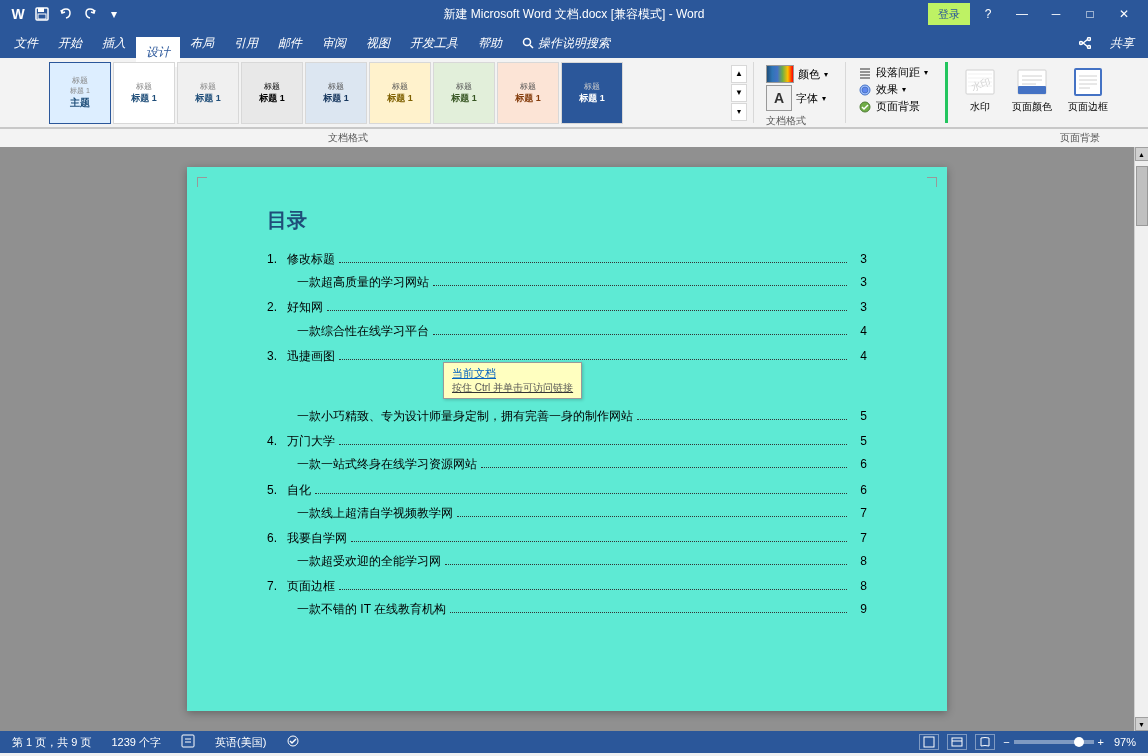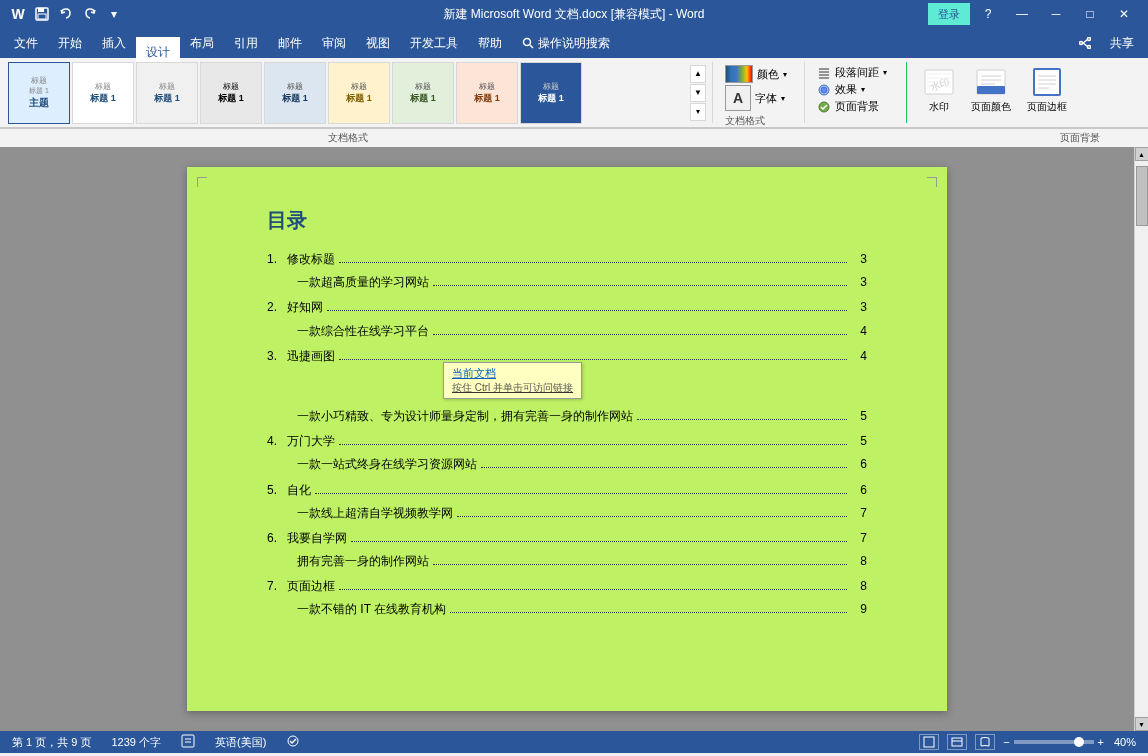--- a/index.html
+++ b/index.html
@@ -40,36 +40,37 @@
       color: white; font-size: 12px; cursor: pointer;
     }
     .window-btn {
       width: 32px; height: 28px;
       display: flex; align-items: center; justify-content: center;
       color: white; font-size: 12px; cursor: pointer;
     }
 
     
     .login-btn {
-      background: #5eead4;
+      background: #bef264;
       color: #2b579a;
       border: none;
       padding: 2px 10px;
       font-size: 11px;
       cursor: pointer;
       height: 22px;
     }
 
     
     .menu-bar {
       background: #2b579a;
       height: 30px;
       display: flex;
       align-items: center;
       padding: 0 4px;
+      font-style: italic;
     }
     .menu-item {
       color: white;
       padding: 4px 10px;
       font-size: 12px;
       cursor: pointer;
       height: 30px;
       display: flex;
       align-items: center;
     }
@@ -90,20 +91,21 @@
       display: flex;
       align-items: center;
       border-right: 1px solid #d8d8d8;
       padding-right: 6px;
     }
     .style-items {
       display: flex;
       flex-wrap: wrap;
       width: 680px;
       gap: 2px;
+      margin-left: 41px;
     }
     .style-item {
       width: 75px;
       height: 60px;
       border: 1px solid #d8d8d8;
       background: white;
       cursor: pointer;
       display: flex;
       flex-direction: column;
       align-items: center;
@@ -169,21 +171,21 @@
       display: flex;
       align-items: center;
       border-top: 1px solid #c8c8c8;
       padding: 2px 8px;
       background: #f3f3f3;
       font-size: 10px;
       color: #555;
       gap: 40px;
     }
     .page {
-      background: #bef264;
+      background: #5eead4;
       width: 760px;
       min-height: 520px;
       box-shadow: 0 2px 8px rgba(0,0,0,0.3);
       padding: 40px 80px;
       position: relative;
     }
 
     
     .toc-title {
       color: #1f4e79;
@@ -457,21 +459,21 @@
         <span style="font-size:8px;">▾</span>
       </div>
       <div class="ribbon-row">
         <div class="font-box">A</div>
         <span>字体</span>
         <span style="font-size:8px;">▾</span>
       </div>
       <div style="font-size:10px; color:#555; padding-left:2px; margin-top: 2px;">文档格式</div>
     </div>
 
-    <div style="display:flex; flex-direction:column; padding: 2px 8px; border-right: 1px solid #22c55e; min-width:100px;">
+    <div style="display:flex; flex-direction:column; padding: 2px 8px; border-right: 3px solid #22c55e; min-width:100px;">
       <div class="ribbon-row">
         <svg width="14" height="14" viewBox="0 0 14 14" fill="none">
             <line x1="2" y1="3" x2="12" y2="3" stroke="#333" stroke-width="1"></line>
             <line x1="2" y1="6" x2="12" y2="6" stroke="#333" stroke-width="1"></line>
             <line x1="2" y1="9" x2="12" y2="9" stroke="#333" stroke-width="1"></line>
             <line x1="2" y1="12" x2="12" y2="12" stroke="#333" stroke-width="1"></line>
           </svg>
         <span>段落间距</span>
         <span style="font-size:8px;">▾</span>
       </div>
@@ -621,21 +623,21 @@
         </div>
         
         <div class="toc-entry h1">
           <span class="toc-num">6.</span>
           <span class="toc-text">我要自学网</span>
           <span class="toc-dots"></span>
           <span class="toc-page">7</span>
         </div>
         
         <div class="toc-entry h2">
-          <span class="toc-text">拥有完善一身的制作网站</span>
+          <span class="toc-text">一款超受欢迎的全能学习网</span>
           <span class="toc-dots"></span>
           <span class="toc-page">8</span>
         </div>
         
         <div class="toc-entry h1">
           <span class="toc-num">7.</span>
           <span class="toc-text">页面边框</span>
           <span class="toc-dots"></span>
           <span class="toc-page">8</span>
         </div>
@@ -693,16 +695,16 @@
       <svg width="12" height="12" viewBox="0 0 12 12" fill="none" stroke="white" stroke-width="1">
           <path d="M2 2 Q6 1 10 2 L10 10 Q6 9 2 10 Z"></path>
         </svg>
     </div>
     <div class="zoom-bar">
       <span style="cursor:pointer;">−</span>
       <div class="zoom-slider">
         <div class="zoom-slider-thumb"></div>
       </div>
       <span style="cursor:pointer;">+</span>
-      <span style="min-width:28px; text-align:right;">40%</span>
+      <span style="min-width:28px; text-align:right;">97%</span>
     </div>
   </div>
 </div>
 
 </body></html>

